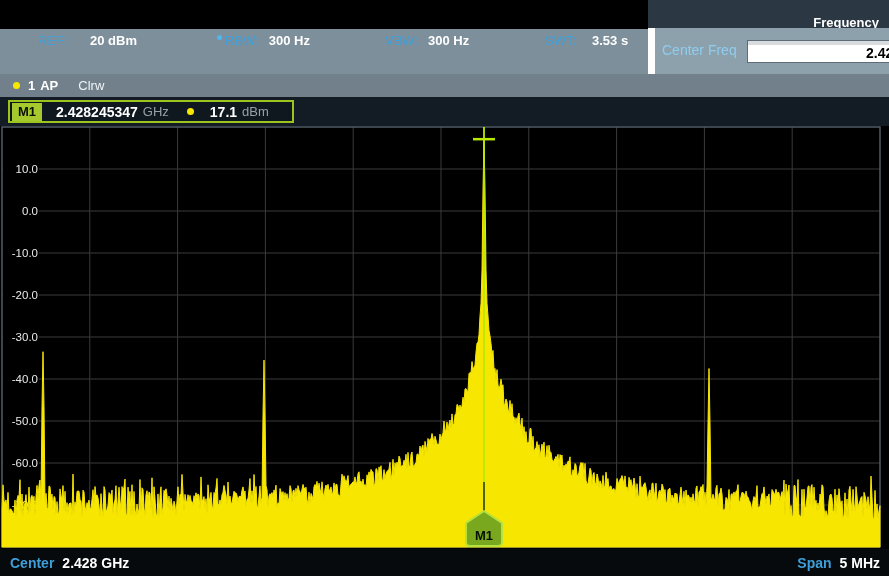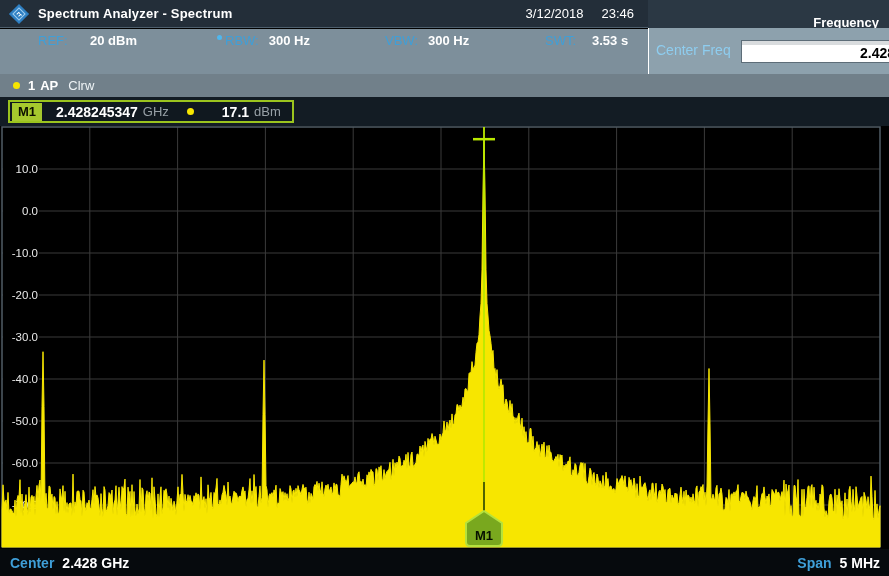--- a/index.html
+++ b/index.html
@@ -34,88 +34,76 @@
   .slabel{position:absolute;color:#3f9fd8;white-space:nowrap;top:3px;}
   .svalue{position:absolute;color:#fff;font-weight:700;white-space:nowrap;top:3px;}
   .c1l{left:38px;} .c1v{left:55px;width:82px;text-align:right;}
   .c2l{left:225px;} .c2v{left:238px;width:72px;text-align:right;}
   .c3l{left:373px;margin-left:12px;} .c3v{left:428px;}
   .c4l{left:545px;} .c4v{left:592px;}
   .udot{position:absolute;width:5px;height:5px;border-radius:50%;background:#4fb7ef;top:5px;}
   
   .freq-panel{
     position:absolute;left:648px;top:28px;width:241px;height:46px;
-    background:#8da1ad;border-left:1px solid #ffffff;
+    background:#8da1ad;border-left:7px solid #ffffff;
   }
   .freq-panel .plabel{
     position:absolute;left:7px;top:14px;color:#8ecdef;font-size:14px;
   }
   .freq-input{
     position:absolute;left:92px;top:12px;width:192px;height:23px;
     background:linear-gradient(#d9dcde 0 18%, #ffffff 18%);
     color:#000;font-size:14px;font-weight:700;text-align:right;
     display:block;border:1px solid #5d6d78;padding:2px 5px 0 0;line-height:20px;
   }
   
   .trace-bar{
     position:absolute;left:0;top:74px;width:889px;height:23px;
     background:#71808a;color:#fff;font-size:13px;display:flex;align-items:center;
   }
   .ydot{width:7px;height:7px;border-radius:50%;background:#f7e600;margin:0 8px 0 13px;flex:0 0 auto;}
   .trace-bar .tnum{font-weight:700;margin-right:5px;}
-  .trace-bar .tmode{font-weight:700;margin-right:10px;}
+  .trace-bar .tmode{font-weight:700;margin-right:20px;}
   .trace-bar .tdet{color:#eef3f6;}
   
   .marker-bar{
     position:absolute;left:0;top:97px;width:889px;height:29px;
     background:#131c24;
   }
   .marker-box{
     position:absolute;left:8px;top:3px;height:23px;width:286px;
     border:2px solid #9bc41e;background:#10181f;
     display:flex;align-items:center;
   }
   .m-chip{
     background:#a6c92d;color:#0b0f00;font-size:13px;font-weight:700;
     padding:1px 6px;margin-left:2px;line-height:16px;
   }
   .m-freq{color:#ffffff;font-size:14px;font-weight:700;margin-left:14px;}
   .m-funit{color:#97a0a6;font-size:13px;margin-left:5px;}
   .m-dot{width:7px;height:7px;border-radius:50%;background:#f7e600;margin-left:18px;}
-  .m-lvl{color:#fff;font-size:14px;font-weight:700;margin-left:28px;}
+  .m-lvl{color:#fff;font-size:14px;font-weight:700;margin-left:16px;}
   .m-lunit{color:#97a0a6;font-size:13px;margin-left:5px;}
   
   .chart{position:absolute;left:0;top:126px;width:889px;height:423px;background:#000;}
   
   .footer{
     position:absolute;left:0;top:549px;width:889px;height:27px;background:#060a0d;
     color:#fff;font-size:14px;display:flex;align-items:center;
   }
   .f-label{color:#3f9fd8;font-weight:700;}
   .f-value{color:#fff;font-weight:700;margin-left:8px;}
   .f-center{margin-left:10px;display:flex;}
   .f-span{margin-left:auto;margin-right:9px;display:flex;}
 </style>
 </head>
 <body>
 
 <div class="screen">
 
-  <header class="titlebar">
-    <svg class="logo" viewBox="0 0 24 24">
-      <rect x="4.2" y="4.2" width="15.6" height="15.6" fill="#2e7fc2" transform="rotate(45 12 12)"></rect>
-      <rect x="7.4" y="7.4" width="9.2" height="9.2" fill="none" stroke="#9ecdf0" stroke-width="1.2" transform="rotate(45 12 12)"></rect>
-      <path d="M9.5 12.4 l2.2-2.2 1.3 1.3 M11.5 14.6 l2.2-2.2 1.2 1.2" stroke="#ffffff" stroke-width="1.1" fill="none"></path>
-    </svg>
-    <span class="title">Spectrum Analyzer - Spectrum</span>
-    <span class="titlebar-right">
-      <span>3/12/2018</span>
-      <span>23:46</span>
-    </span>
-  </header>
 
   <div class="freq-header">Frequency</div>
 
   <section class="settings">
     <div class="srow r1">
       <span class="slabel c1l">REF:</span>
       <span class="svalue c1v">20 dBm</span>
       <span class="udot" style="left:217px;"></span>
       <span class="slabel c2l">RBW:</span>
       <span class="svalue c2v">300 Hz</span>

